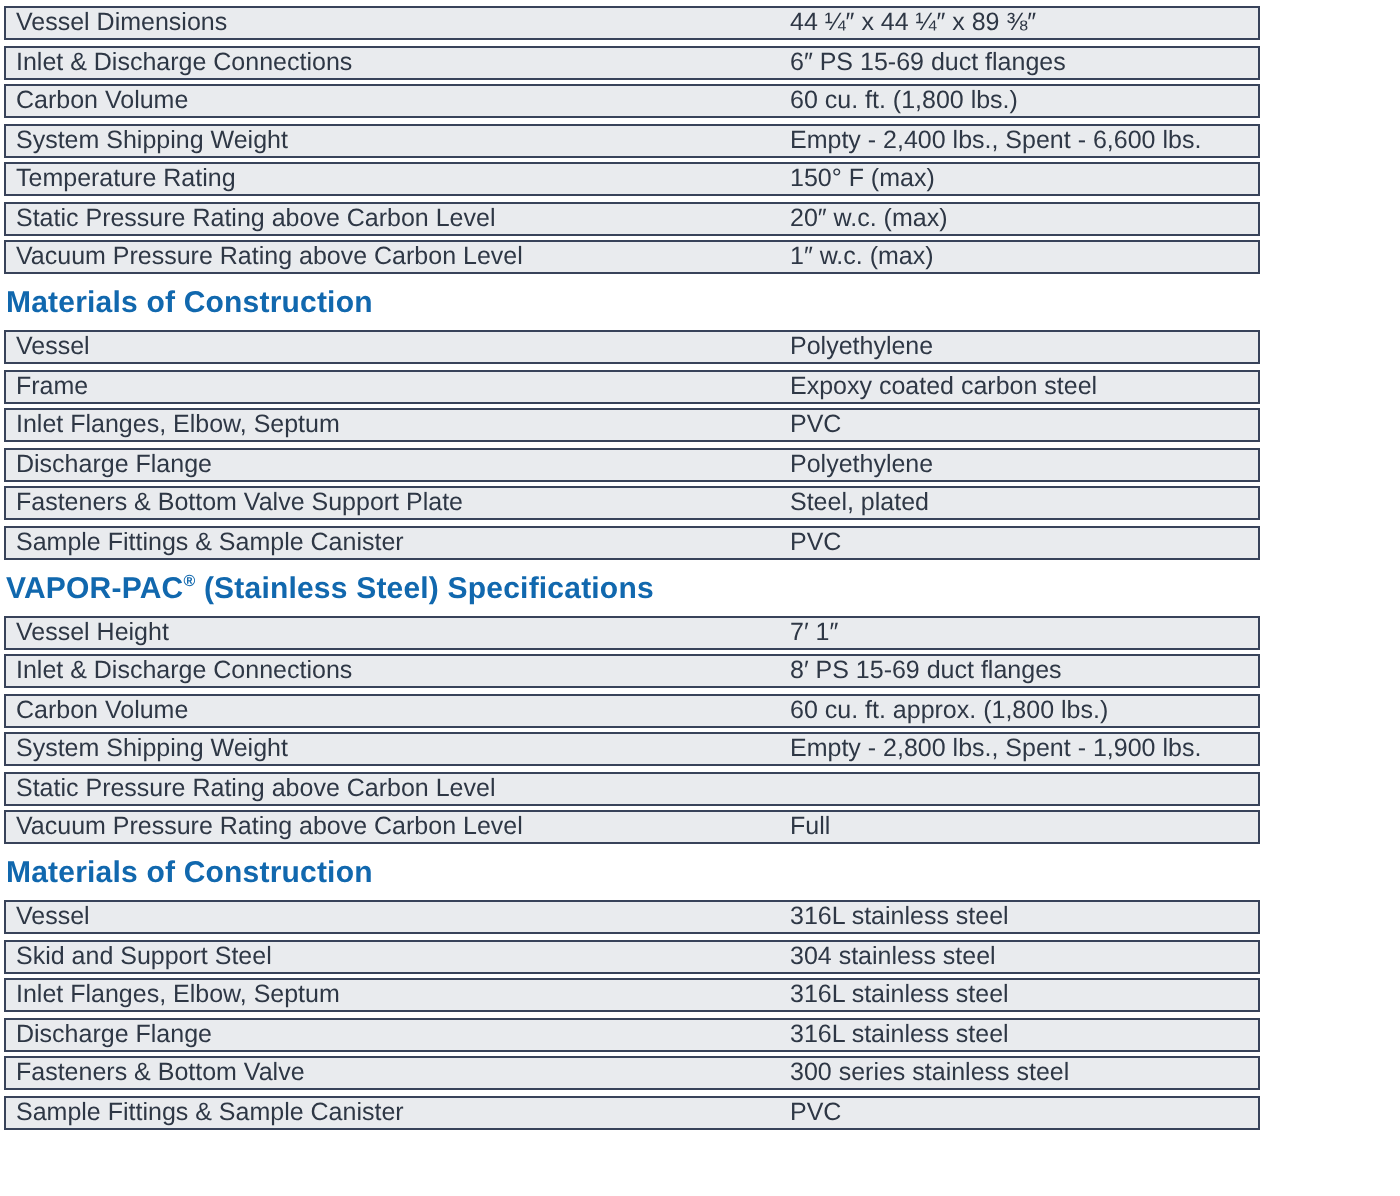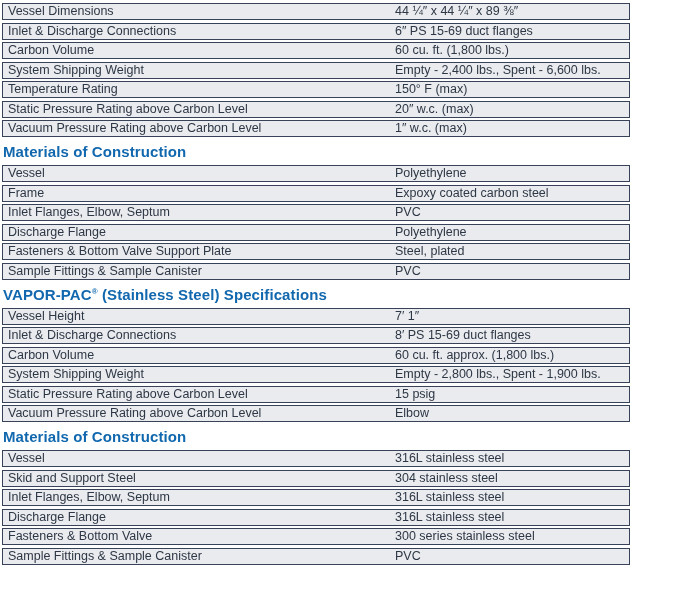--- a/index.html
+++ b/index.html
@@ -135,25 +135,24 @@
       <div class="spec-row">
         <span class="cell label">Carbon Volume</span>
         <span class="cell value">60 cu. ft. approx. (1,800 lbs.)</span>
       </div>
       <div class="spec-row">
         <span class="cell label">System Shipping Weight</span>
         <span class="cell value">Empty - 2,800 lbs., Spent - 1,900 lbs.</span>
       </div>
       <div class="spec-row">
         <span class="cell label">Static Pressure Rating above Carbon Level</span>
-        <span class="cell value">15 psig</span>
       </div>
       <div class="spec-row">
         <span class="cell label">Vacuum Pressure Rating above Carbon Level</span>
-        <span class="cell value">Elbow</span>
+        <span class="cell value">Full</span>
       </div>
     </div>
 
   <h2 class="section-heading">Materials of Construction</h2>
 
   <div class="spec-table">
       <div class="spec-row">
         <span class="cell label">Vessel</span>
         <span class="cell value">316L stainless steel</span>
       </div>

